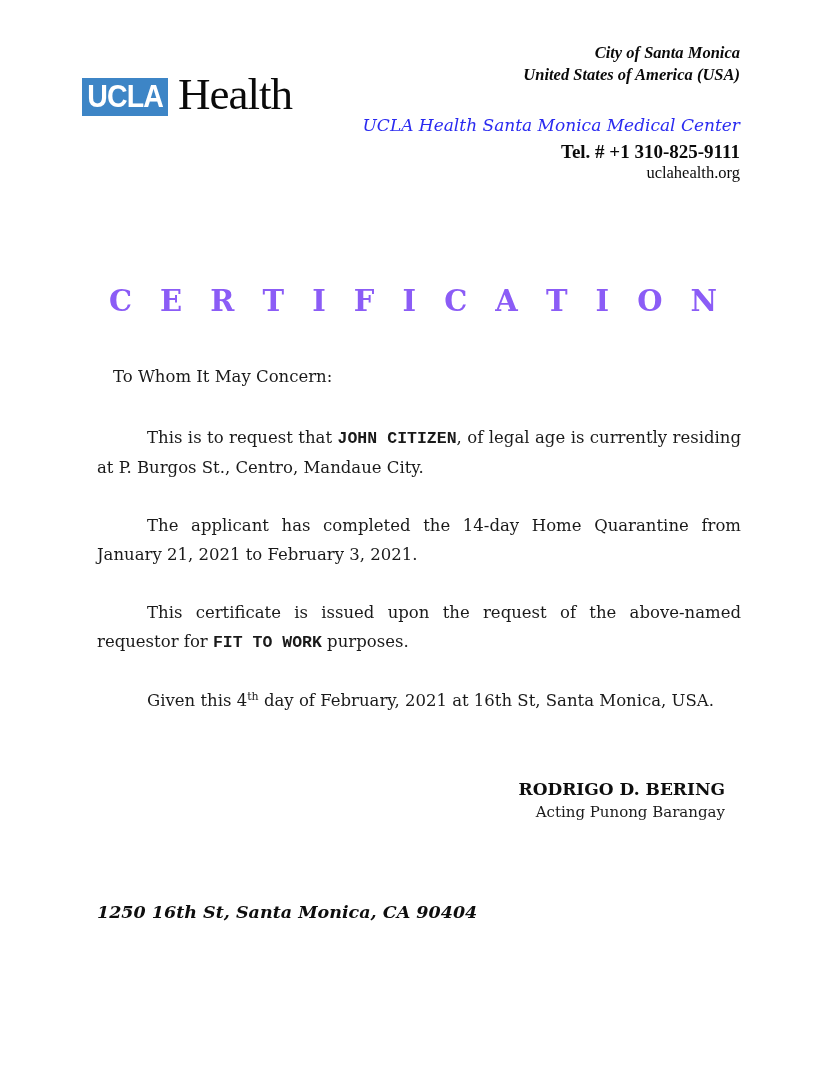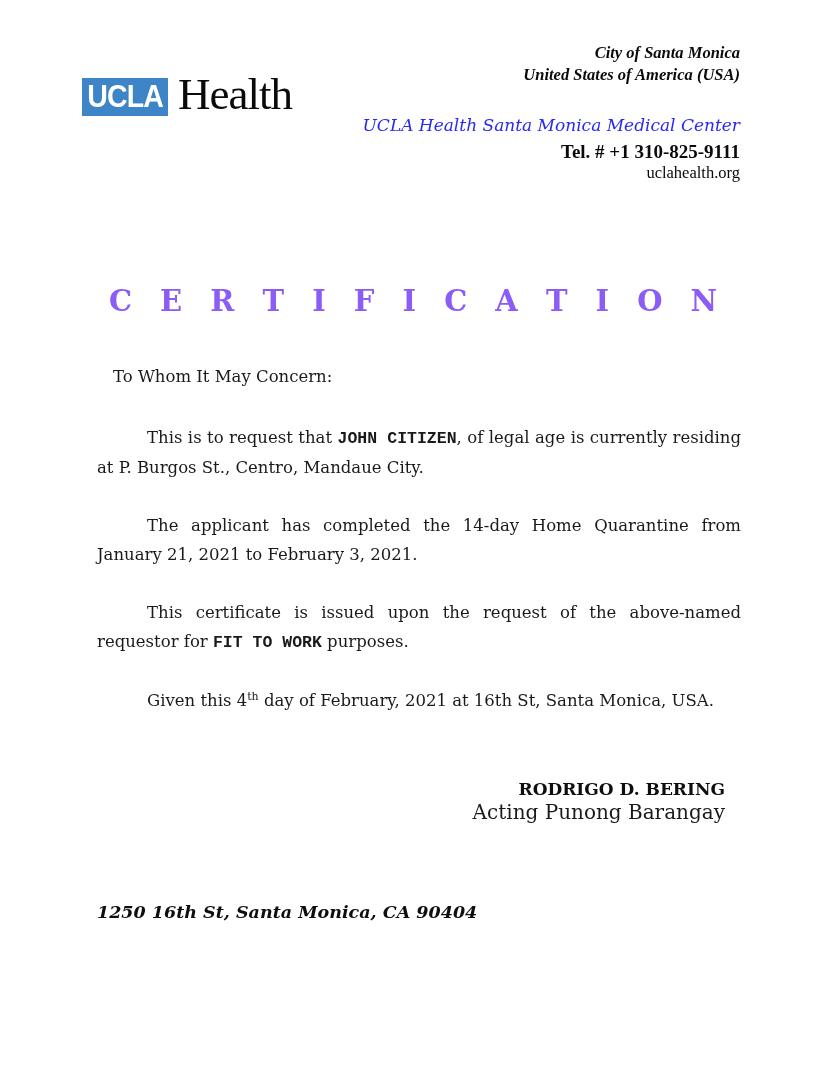--- a/index.html
+++ b/index.html
@@ -131,21 +131,21 @@
     text-align: right;
     margin-top: 16px;
   }
   .sig-name {
     font-weight: bold;
     font-size: 17px;
     line-height: 23px;
     color: #0e0e0e;
   }
   .sig-title {
-    font-size: 20px;
+    font-size: 15px;
     line-height: 23px;
     color: #1a1a1a;
   }
 
   
   .footer-address {
     position: absolute;
     left: 97px;
     top: 902px;
     font-weight: bold;

